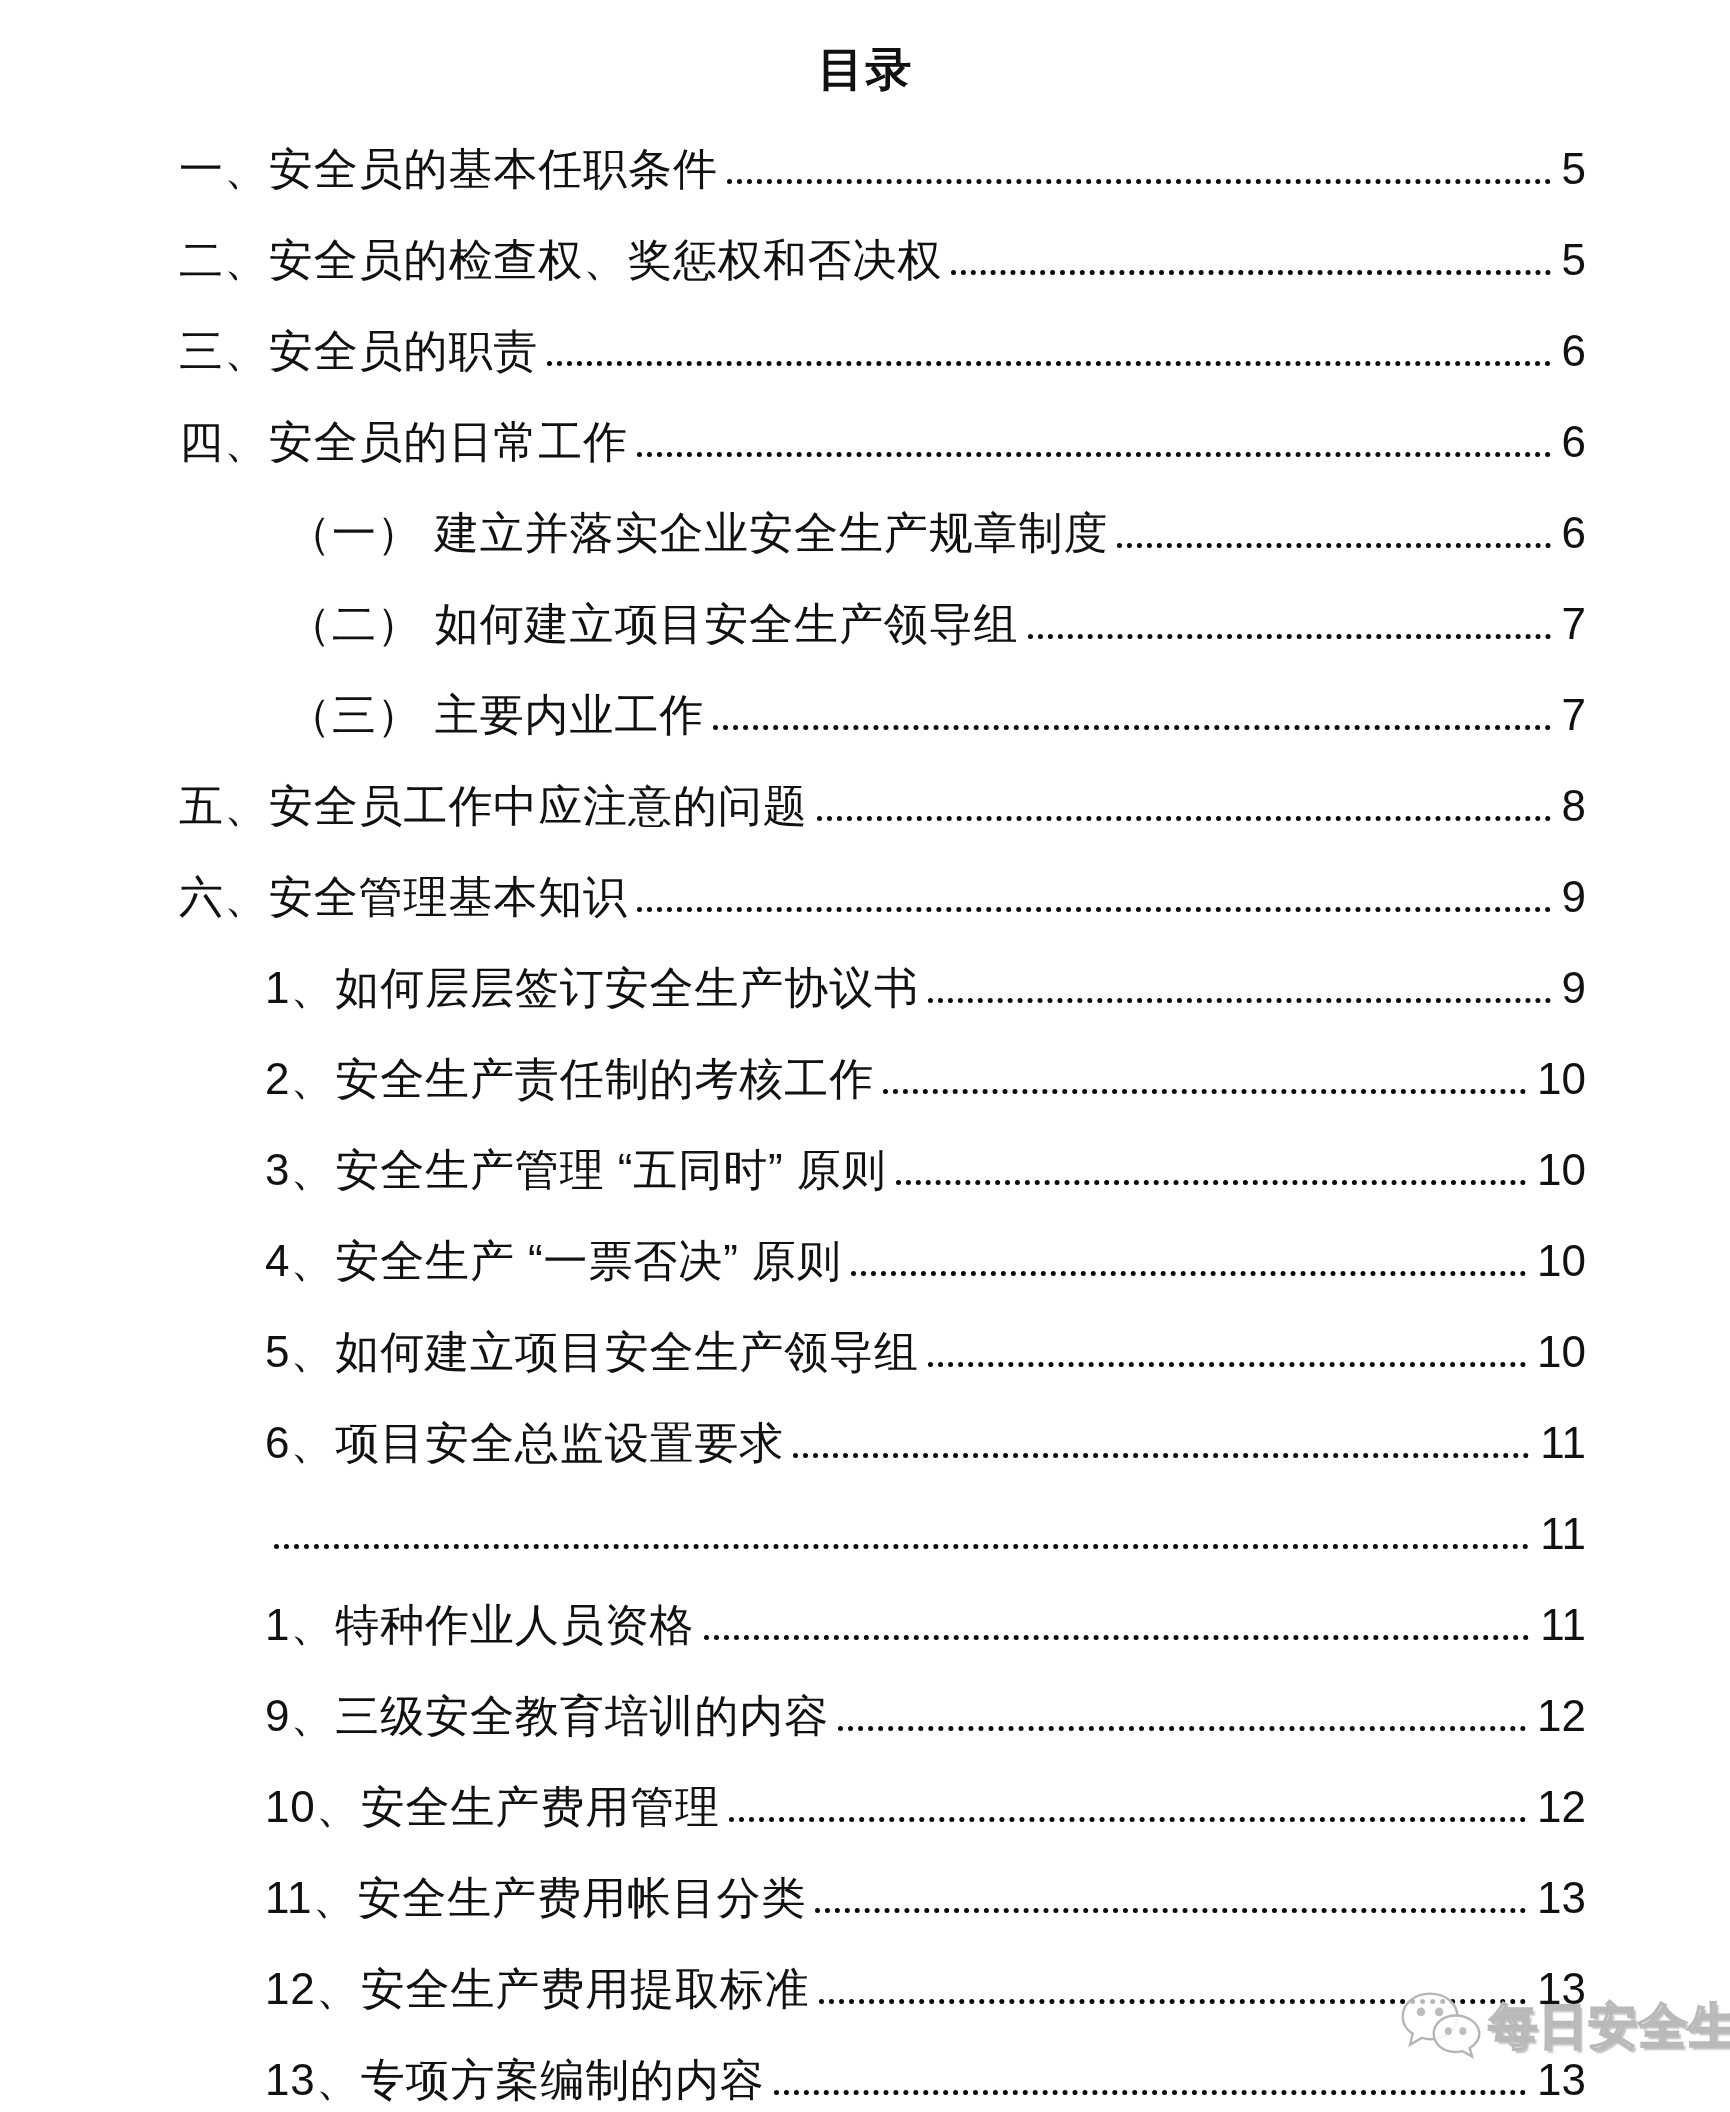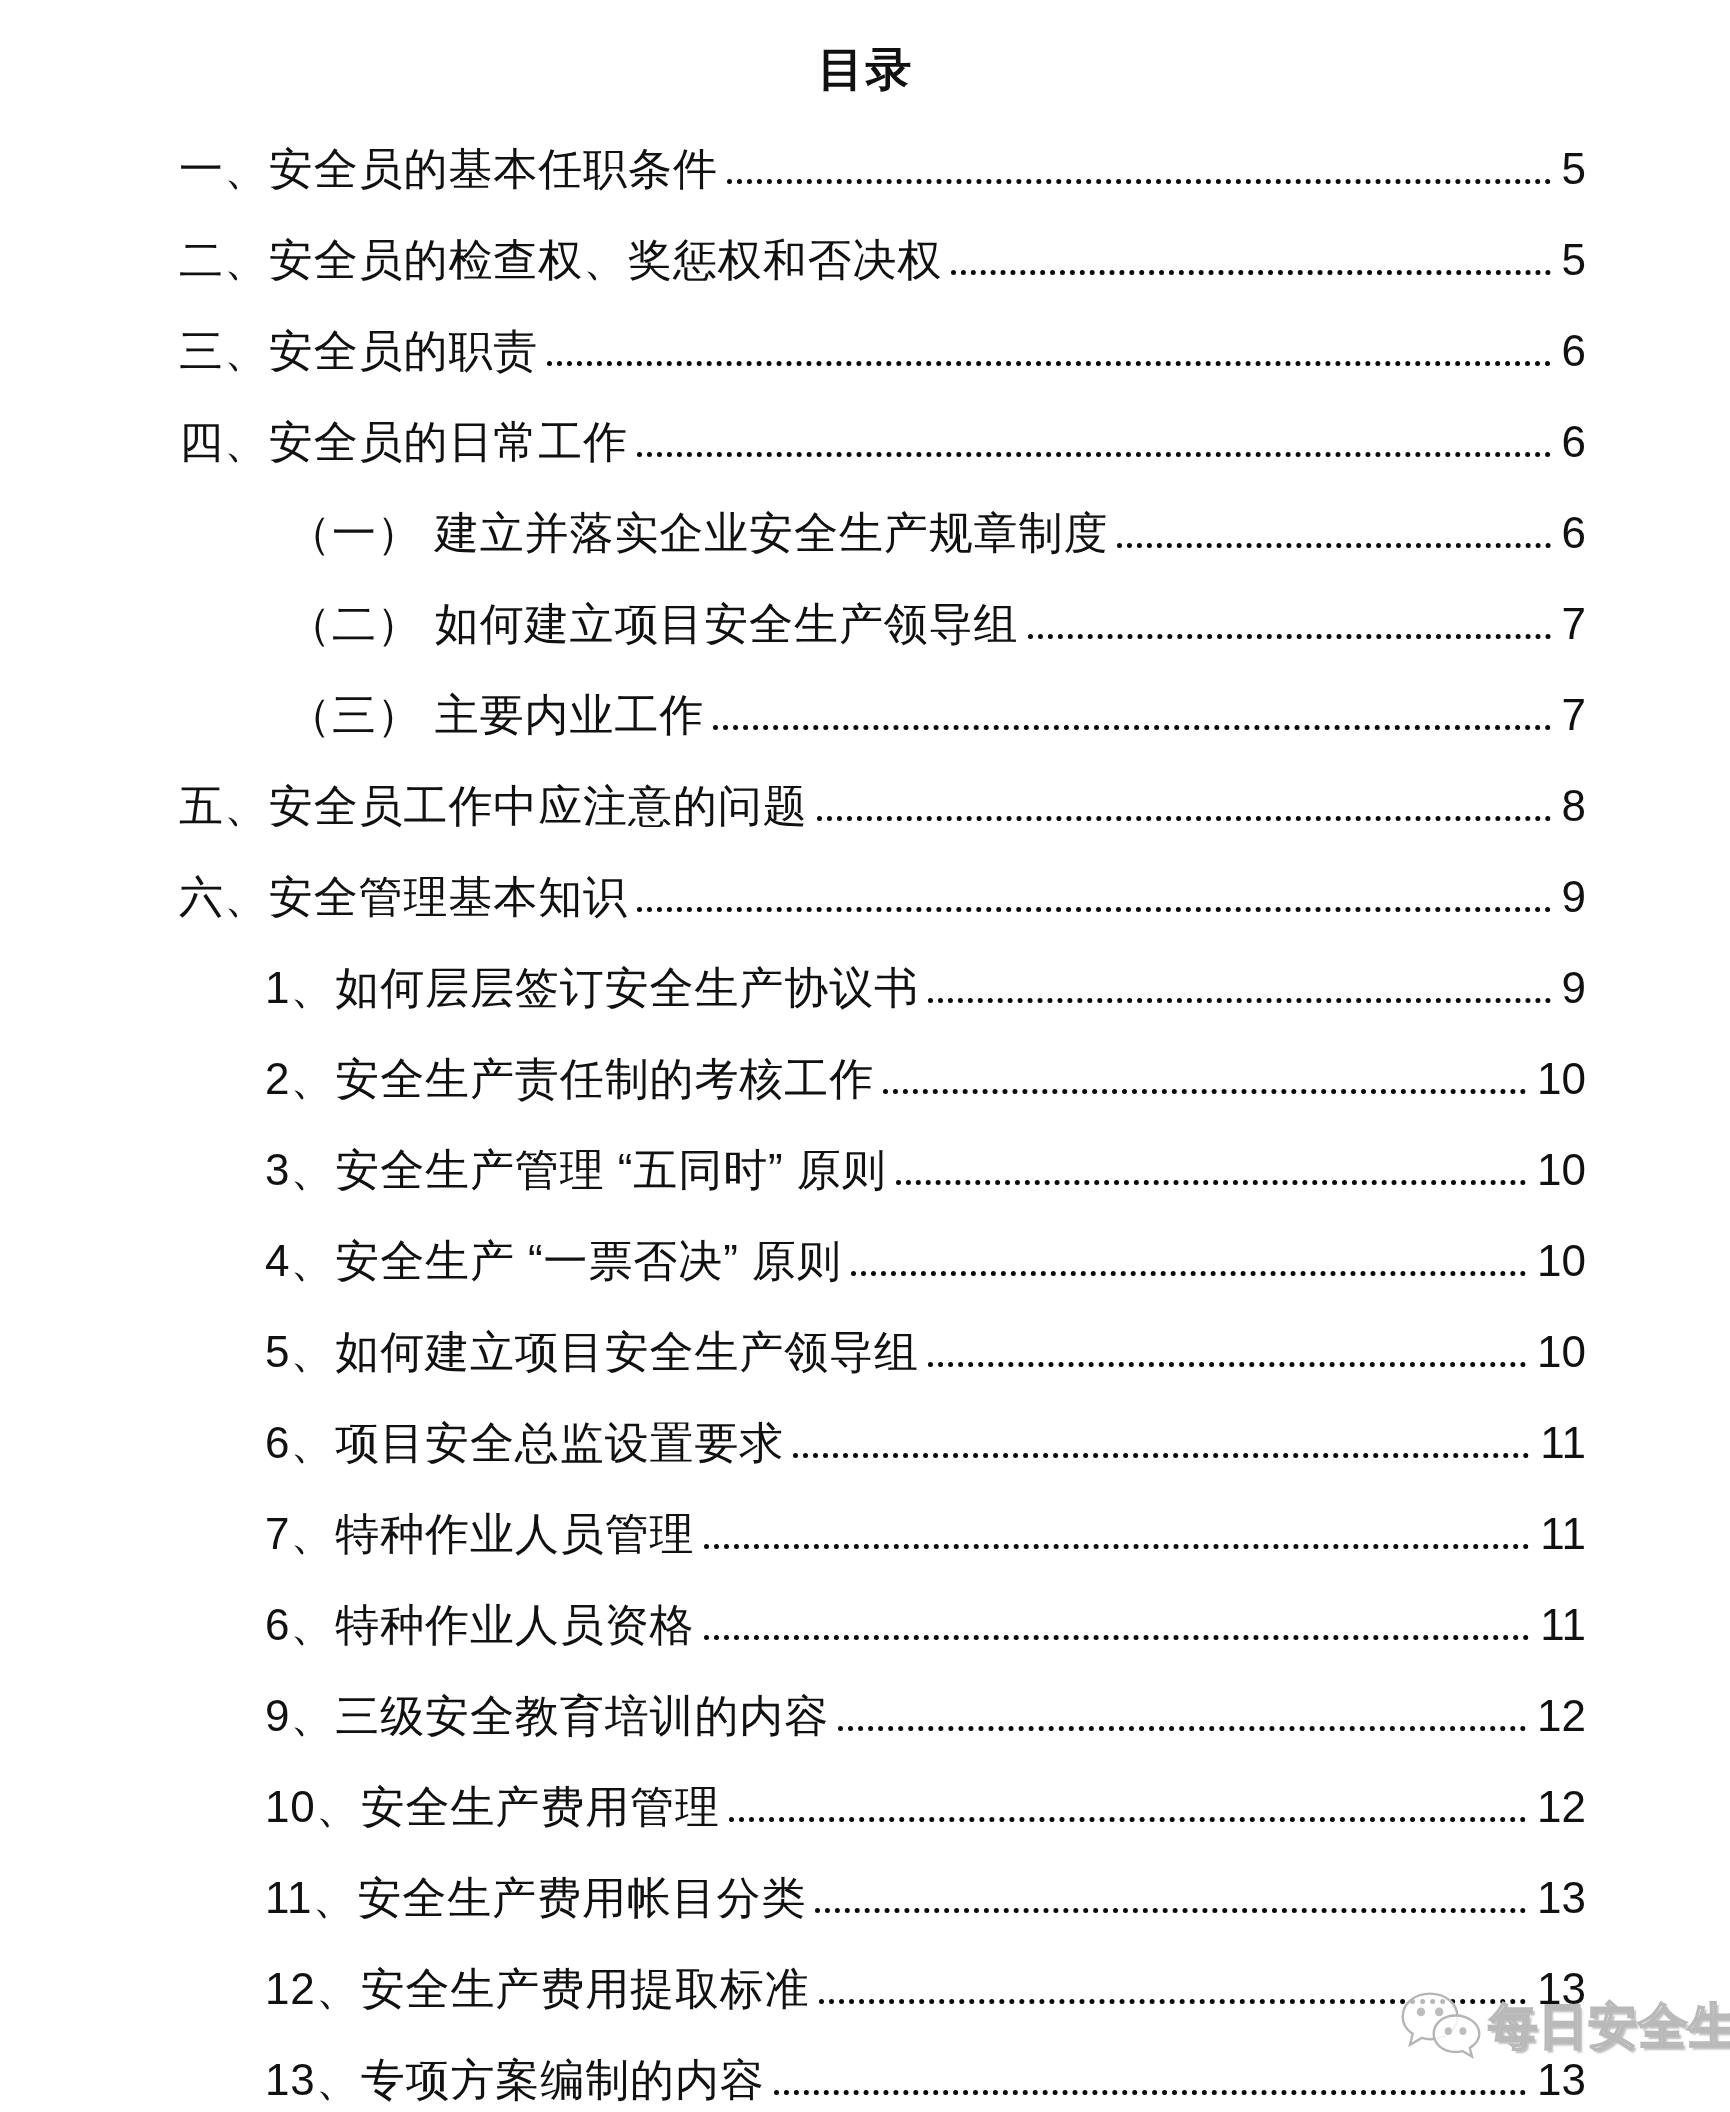--- a/index.html
+++ b/index.html
@@ -164,26 +164,25 @@
     <span class="toc-label">5、如何建立项目安全生产领导组</span>
     <span class="toc-leader"></span>
     <span class="toc-page">10</span>
   </div>
       <div class="toc-row level-2">
     <span class="toc-label">6、项目安全总监设置要求</span>
     <span class="toc-leader"></span>
     <span class="toc-page">11</span>
   </div>
       <div class="toc-row level-2">
-    <span class="toc-label">7、特种作业人员管理</span>
     <span class="toc-leader"></span>
     <span class="toc-page">11</span>
   </div>
       <div class="toc-row level-2">
-    <span class="toc-label">6、特种作业人员资格</span>
+    <span class="toc-label">1、特种作业人员资格</span>
     <span class="toc-leader"></span>
     <span class="toc-page">11</span>
   </div>
       <div class="toc-row level-2">
     <span class="toc-label">9、三级安全教育培训的内容</span>
     <span class="toc-leader"></span>
     <span class="toc-page">12</span>
   </div>
       <div class="toc-row level-2">
     <span class="toc-label">10、安全生产费用管理</span>

